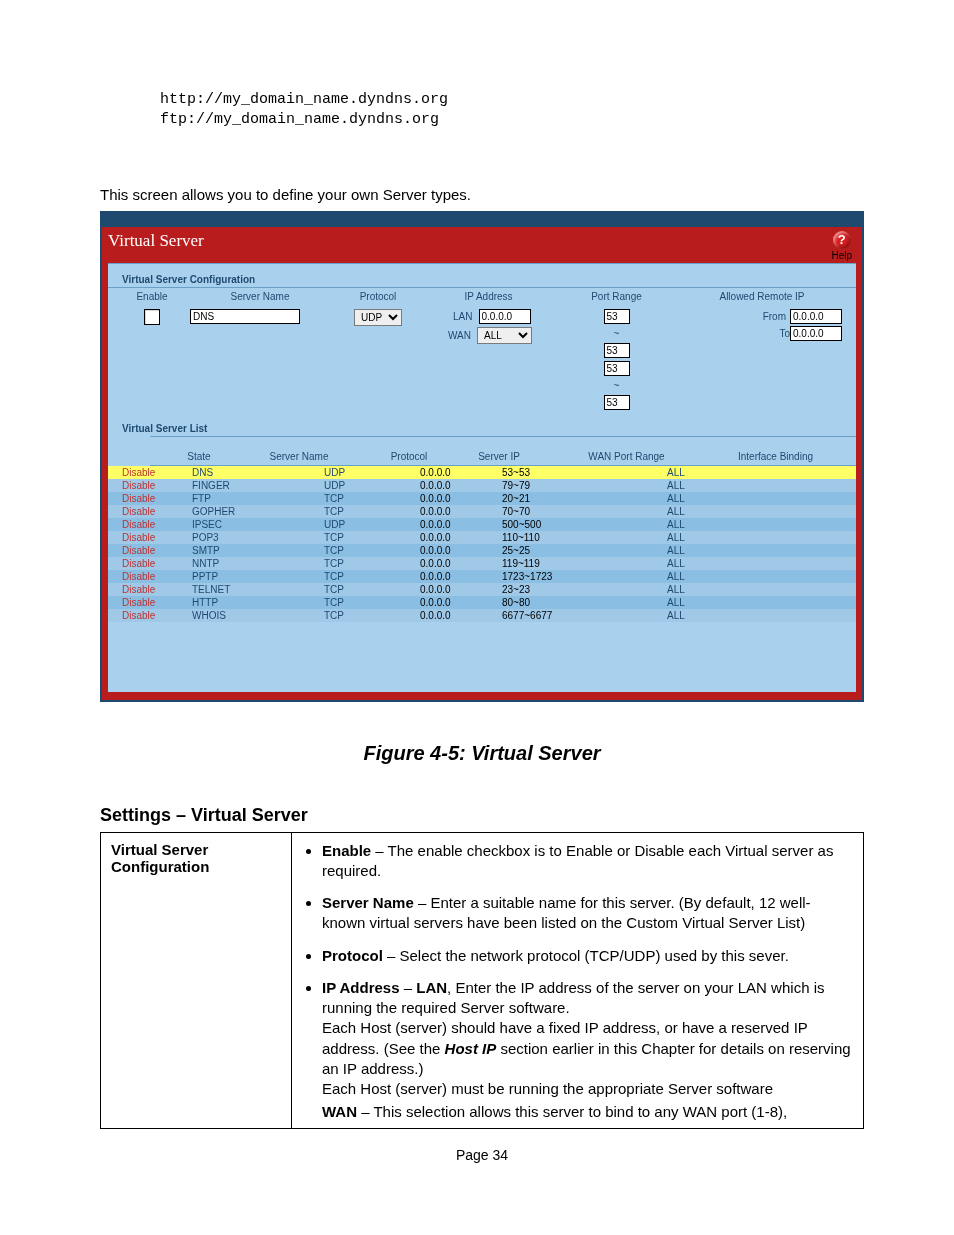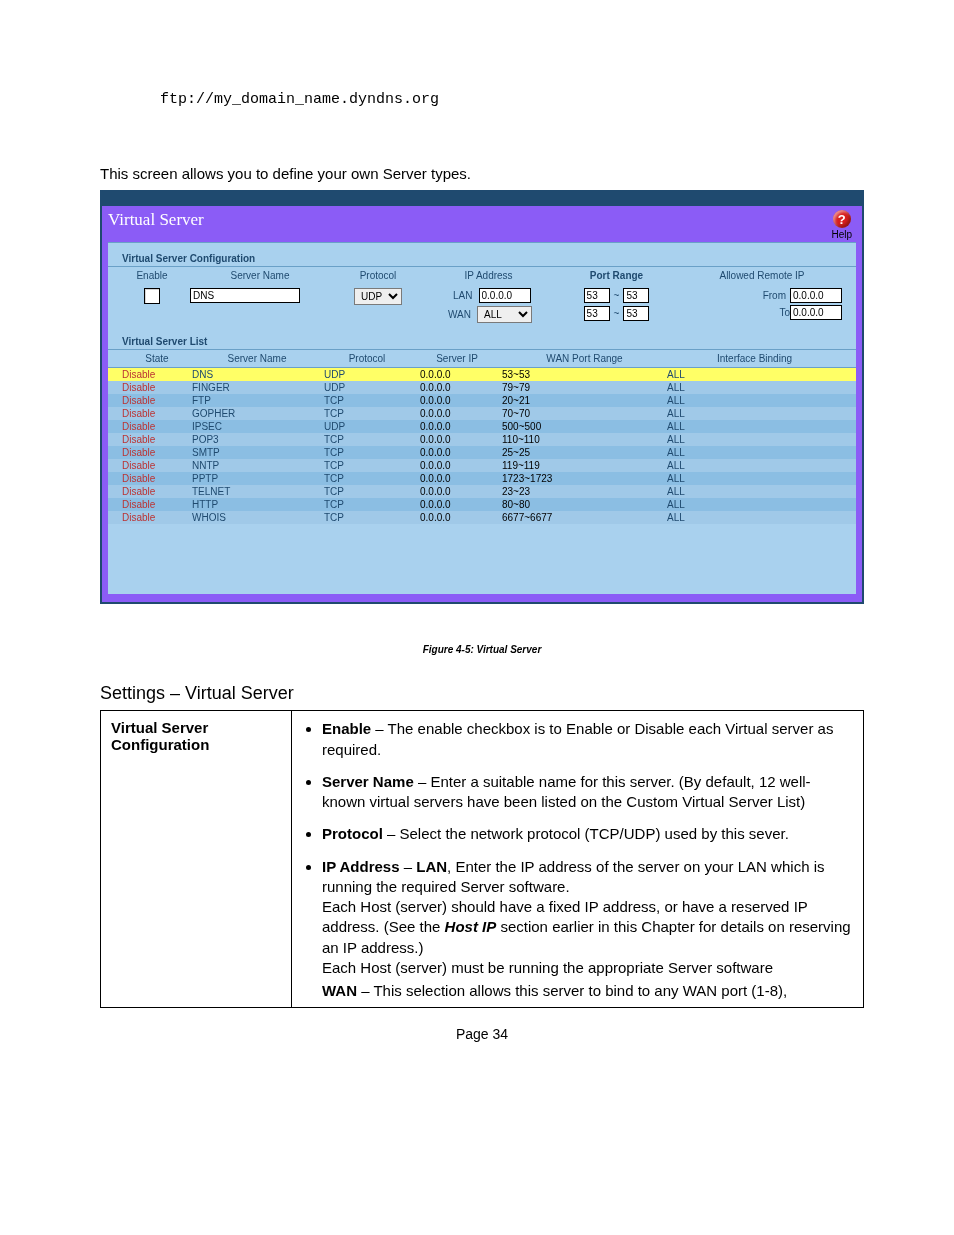--- a/index.html
+++ b/index.html
@@ -25,21 +25,21 @@
     font-size: 15px;
     margin-top: 55px;
     margin-bottom: 8px;
   }
 
   
   .app-outer {
     border: 2px solid #1f4a6f;
   }
   .app-inner {
-    background: #8b5cf6;
+    background: #b91c1c;
     padding-bottom: 8px;
   }
   .app-topbar {
     height: 14px;
     background: #1f4a6f;
   }
   .app-titlebar {
     display: flex;
     align-items: flex-start;
     padding: 4px 10px 2px 6px;
@@ -93,21 +93,21 @@
     font-size: 10px;
     color: #1f4a6f;
     padding: 3px 14px;
   }
   .cfg-head { text-align: center; }
   .cfg-row {
     align-items: start;
     padding-top: 4px;
   }
   .col-protocol { text-align: center; }
-  .col-port { display:flex; justify-content:center; gap:4px; align-items:center; }
+  .col-port { display:flex; justify-content:center; gap:4px; align-items:center;flex-direction:column; }
   .col-remote { text-align: right; display:flex; flex-direction:column; gap:2px; align-items:flex-end;}
 
   .addr-rows { display:flex; flex-direction:column; gap:3px; }
   .addr-line { display:flex; align-items:center; gap:6px; justify-content:center; }
   .addr-label { font-size:10px; min-width:26px; text-align:right;}
 
   input[type=text], select {
     font-family: "MS Sans Serif", Arial, sans-serif;
     font-size: 10px;
     padding: 0 2px;
@@ -154,21 +154,21 @@
     font-family: Verdana, sans-serif;
     font-size: 10px;
     padding: 1px 14px;
     align-items: center;
   }
   .list-head {
     color: #1f4a6f;
     border-top:1px solid #6aa0c7;
     border-bottom:1px solid #6aa0c7;
     text-align: left;
-    padding-top:3px; padding-bottom:3px;
+    padding-top:14px; padding-bottom:3px;margin-left:42px;
   }
   .list-head > div:nth-child(1),
   .list-head > div:nth-child(2),
   .list-head > div:nth-child(3),
   .list-head > div:nth-child(4),
   .list-head > div:nth-child(5),
   .list-head > div:nth-child(6){ text-align:center;}
   #list-body .list-row:nth-child(odd){ background:#8bbee3; }
   #list-body .list-row:nth-child(even){ background:#a0c9e8; }
   #list-body .list-row.selected { background: #ffff66 !important; }
@@ -176,28 +176,28 @@
   .list-row > div:nth-child(2){ color:#1f4a6f; }
   .list-row > div:nth-child(3){ color:#1f4a6f; padding-left:2px;}
   .list-row > div:nth-child(4){ color:#000; text-align:left; padding-left:8px;}
   .list-row > div:nth-child(5){ color:#000; }
   .list-row > div:nth-child(6){ color:#1f4a6f; }
 
   .fig-caption {
     text-align:center;
     font-weight:bold;
     font-style: italic;
-    font-size: 10px;
+    font-size: 20px;
     margin-top: 40px;
   }
 
   h2.settings-h {
     font-size: 18px;
-    font-weight: normal;
-    margin: 28px 0 6px;
+    font-weight: bold;
+    margin: 40px 0 6px;
   }
 
   table.desc {
     border-collapse: collapse;
     width: 100%;
     font-size: 15px;
   }
   table.desc td {
     border: 1px solid #000;
     vertical-align: top;
@@ -221,20 +221,21 @@
     text-align:center;
     font-size: 14px;
     margin-top: 18px;
   }
 </style>
 </head>
 <body>
 
 <div class="page">
 
+  <div class="mono">http://my_domain_name.dyndns.org</div>
   <div class="mono">ftp://my_domain_name.dyndns.org</div>
 
   <div class="intro">This screen allows you to define your own Server types.</div>
 
   <div class="app-outer">
     <div class="app-inner">
       <div class="app-topbar"></div>
       <div class="app-titlebar">
         <div class="app-title">Virtual Server</div>
         <div class="help-wrap">
@@ -244,21 +245,21 @@
       </div>
 
       <div class="panel">
         <div class="section-label">Virtual Server Configuration</div>
 
         <div class="cfg-head">
           <div>Enable</div>
           <div>Server Name</div>
           <div>Protocol</div>
           <div>IP Address</div>
-          <div style="text-align:center;font-weight:bold;">Port Range</div>
+          <div style="text-align:center;">Port Range</div>
           <div style="text-align:center;">Allowed Remote IP</div>
         </div>
 
         <div class="cfg-row">
           <div style="text-align:center;">
             <span class="chk"></span>
           </div>
           <div>
             <input type="text" class="server-name-input" value="DNS" style="">
           </div>

